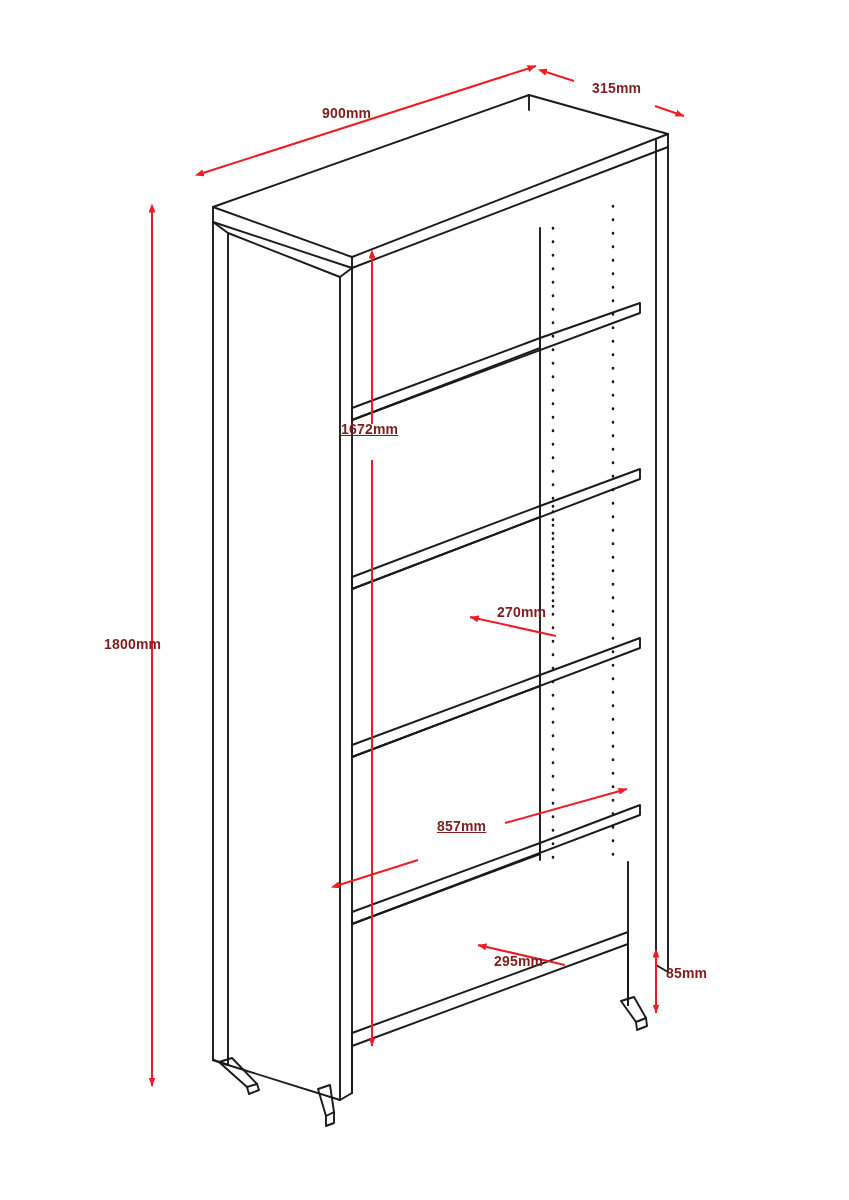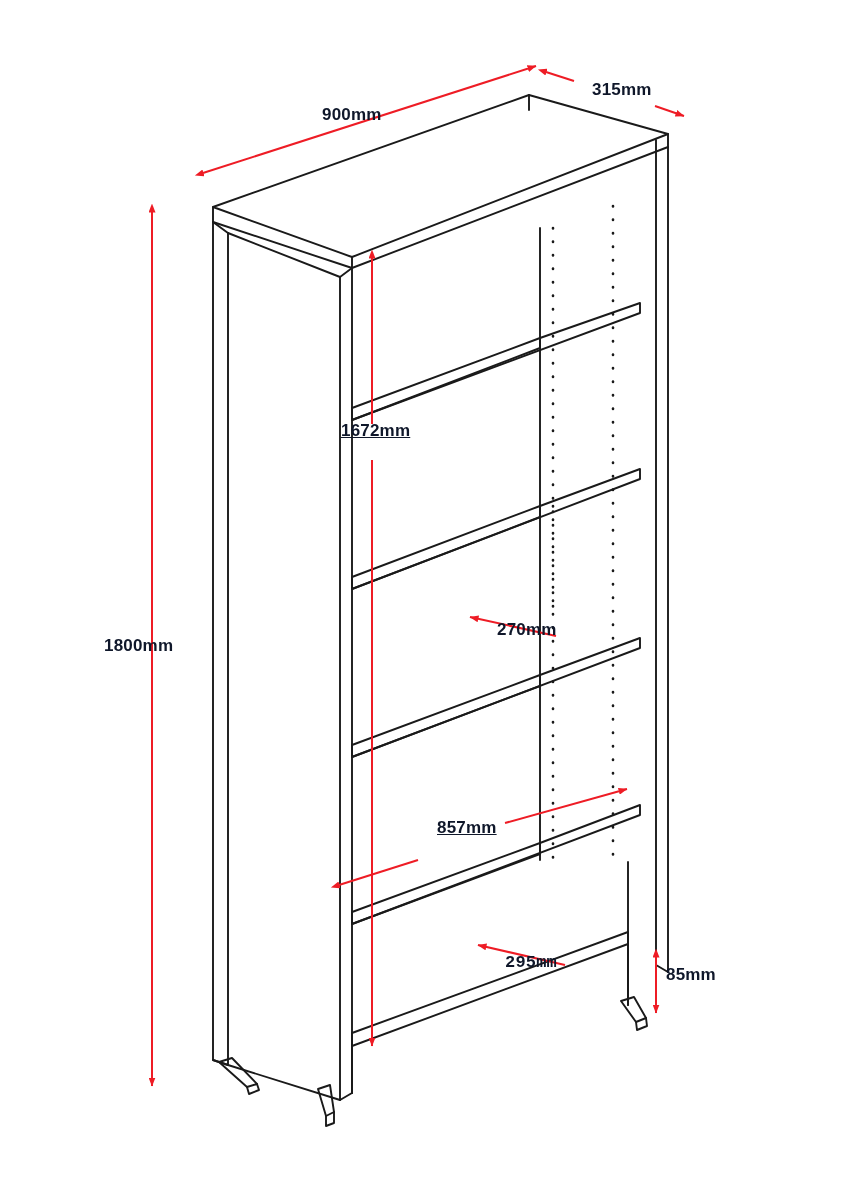--- a/index.html
+++ b/index.html
@@ -20,23 +20,23 @@
   #drawing {
     position: absolute;
     left: 0;
     top: 0;
     width: 849px;
     height: 1200px;
   }
   .dim-label {
     position: absolute;
     font-family: "Liberation Sans", sans-serif;
-    font-size: 17px;
+    font-size: 14px;
     font-weight: bold;
-    color: #0f172a;
+    color: #7f1d1d;
     white-space: nowrap;
     letter-spacing: 0.2px;
   }
 </style>
 </head>
 <body>
 
 <div id="sheet">
 
   <svg id="drawing" viewBox="0 0 849 1200">
@@ -170,21 +170,21 @@
   </svg>
 
   <div class="dim-label" style="left:310px; top:105px;margin-left:12px;">900mm</div>
 
   <div class="dim-label" style="left:592px; top:80px;">315mm</div>
 
   <div class="dim-label" style="left:104px; top:622px;margin-top:14px;">1800mm</div>
 
   <div class="dim-label" style="left:341px; top:421px;text-decoration:underline;">1672mm</div>
 
-  <div class="dim-label" style="left:497px; top:620px;text-align:right;">270mm</div>
+  <div class="dim-label" style="left:497px; top:604px;text-align:right;">270mm</div>
 
   <div class="dim-label" style="left:437px; top:818px;text-decoration:underline;">857mm</div>
 
-  <div class="dim-label" style="left:505px; top:953px;font-family:Liberation Mono, monospace;">295mm</div>
+  <div class="dim-label" style="left:494px; top:953px;">295mm</div>
 
   <div class="dim-label" style="left:666px; top:965px;">85mm</div>
 
 </div>
 
 </body></html>

